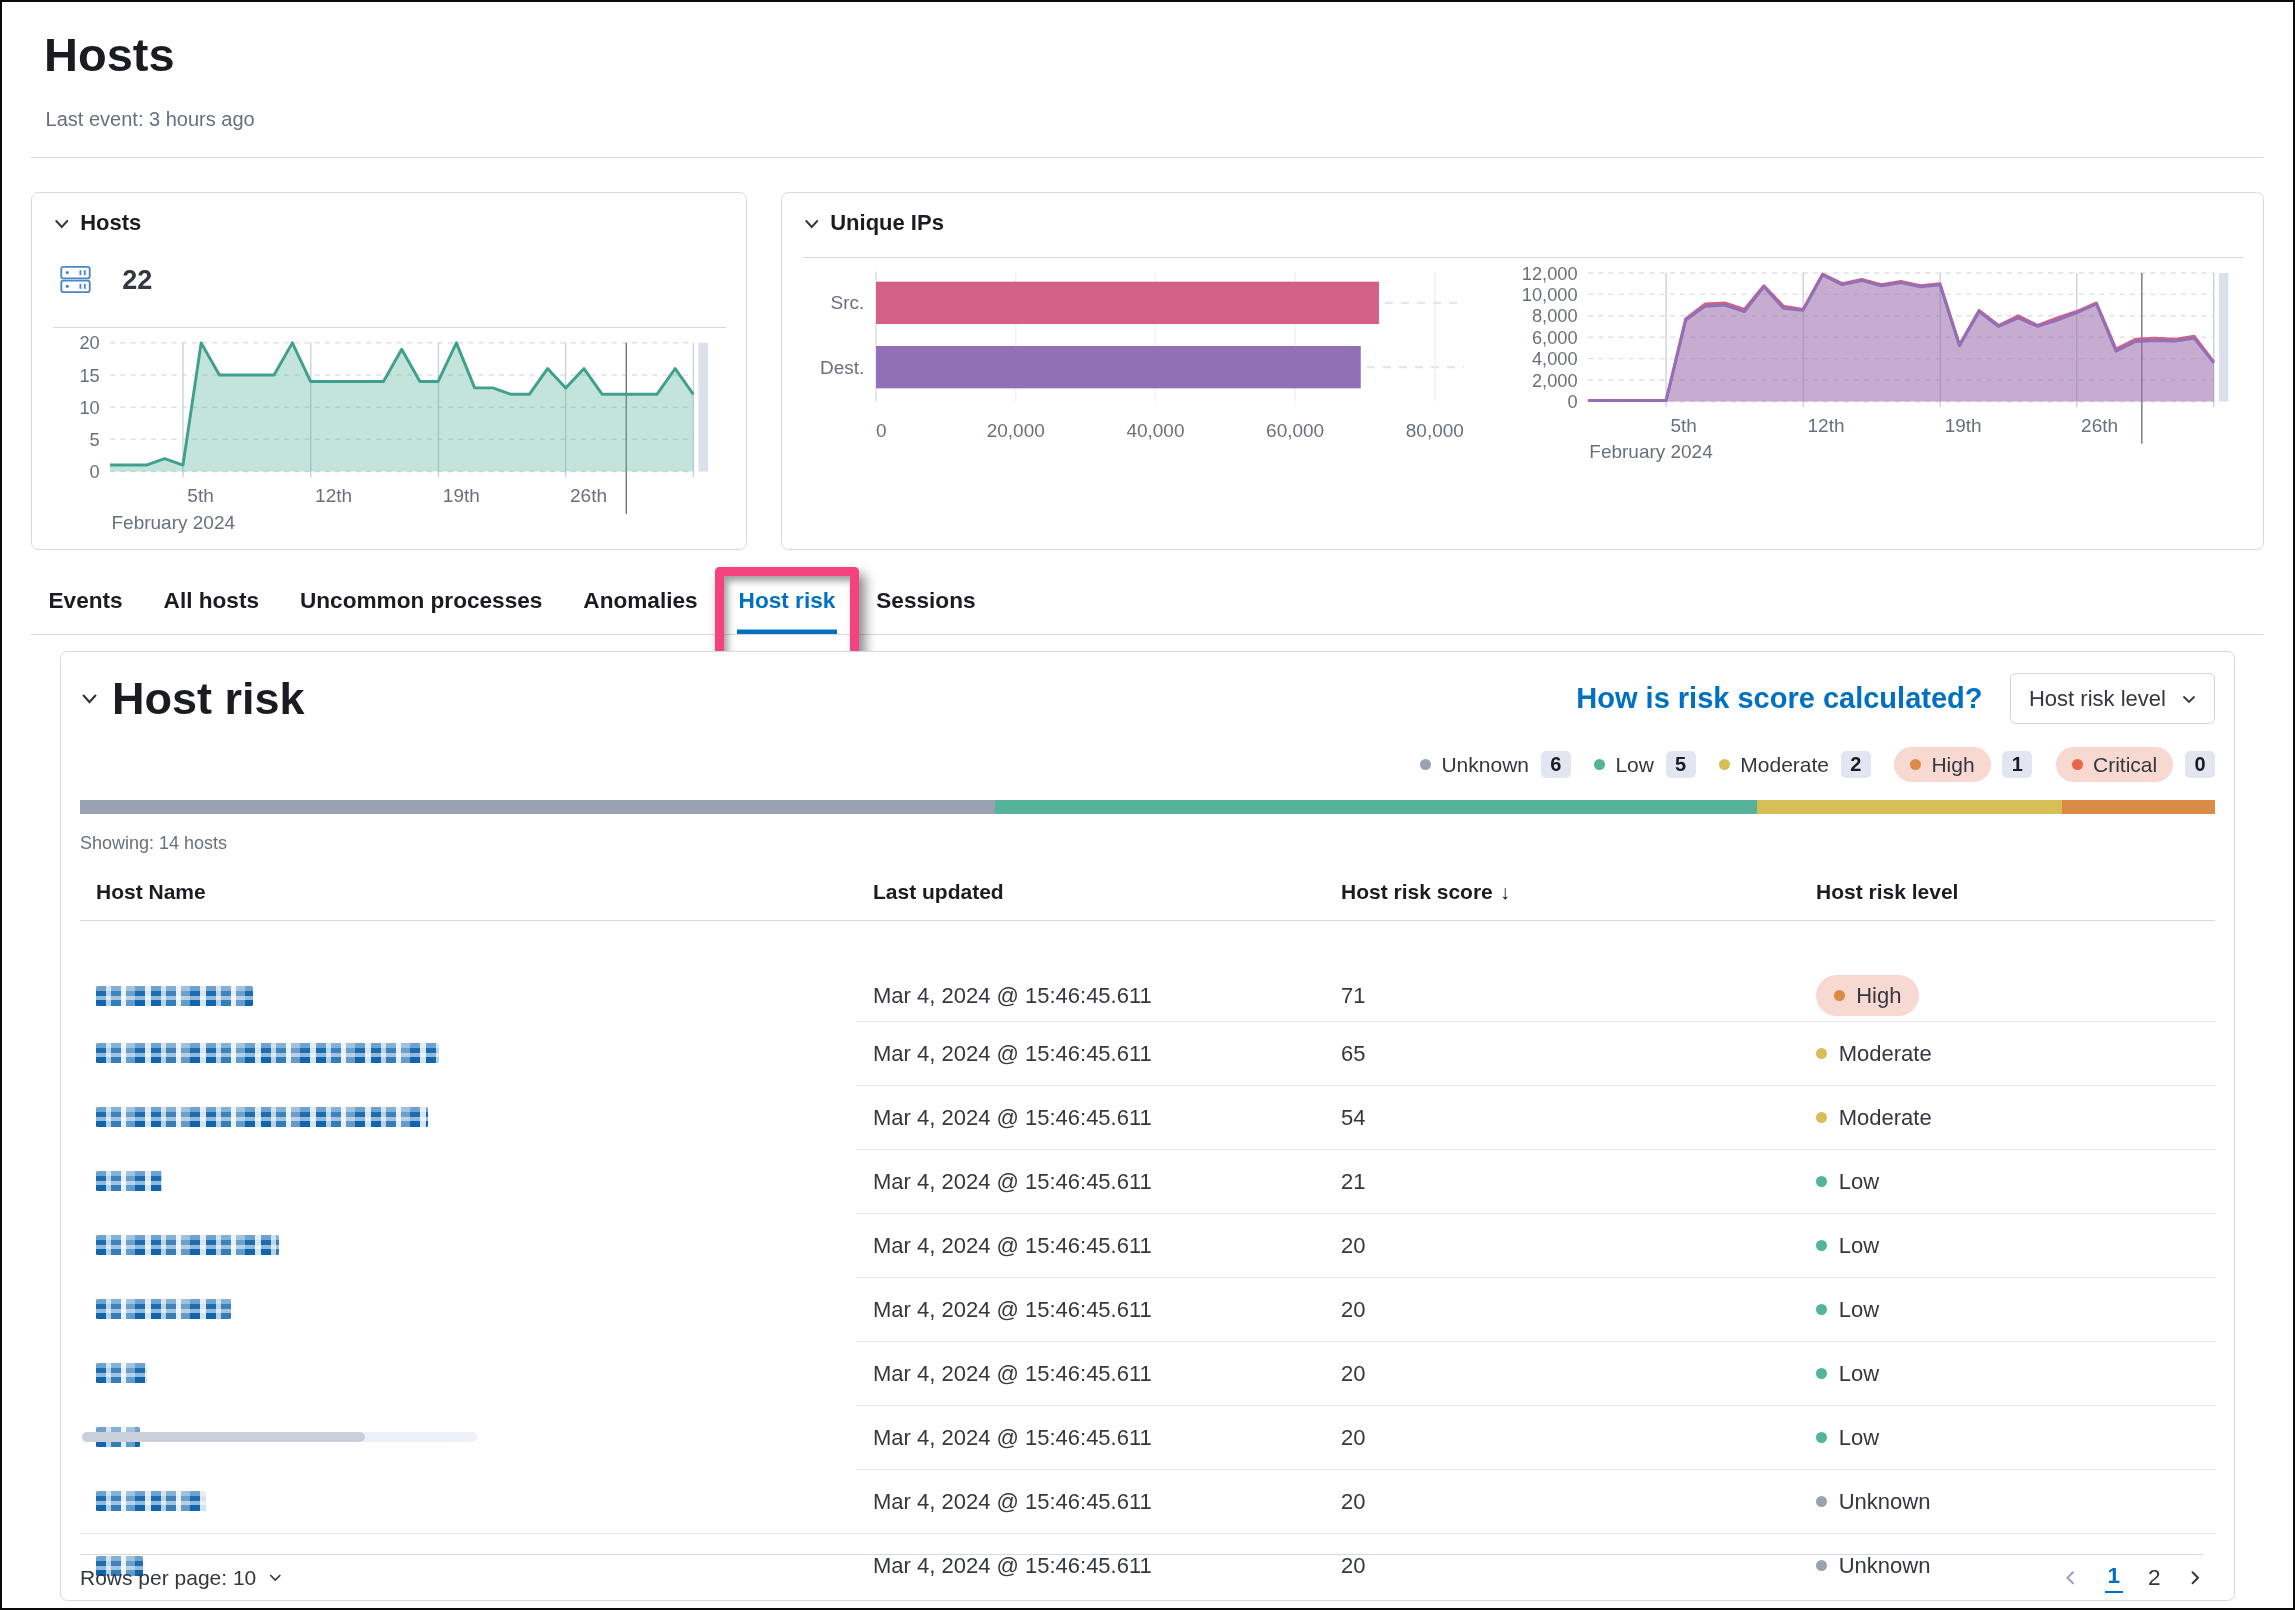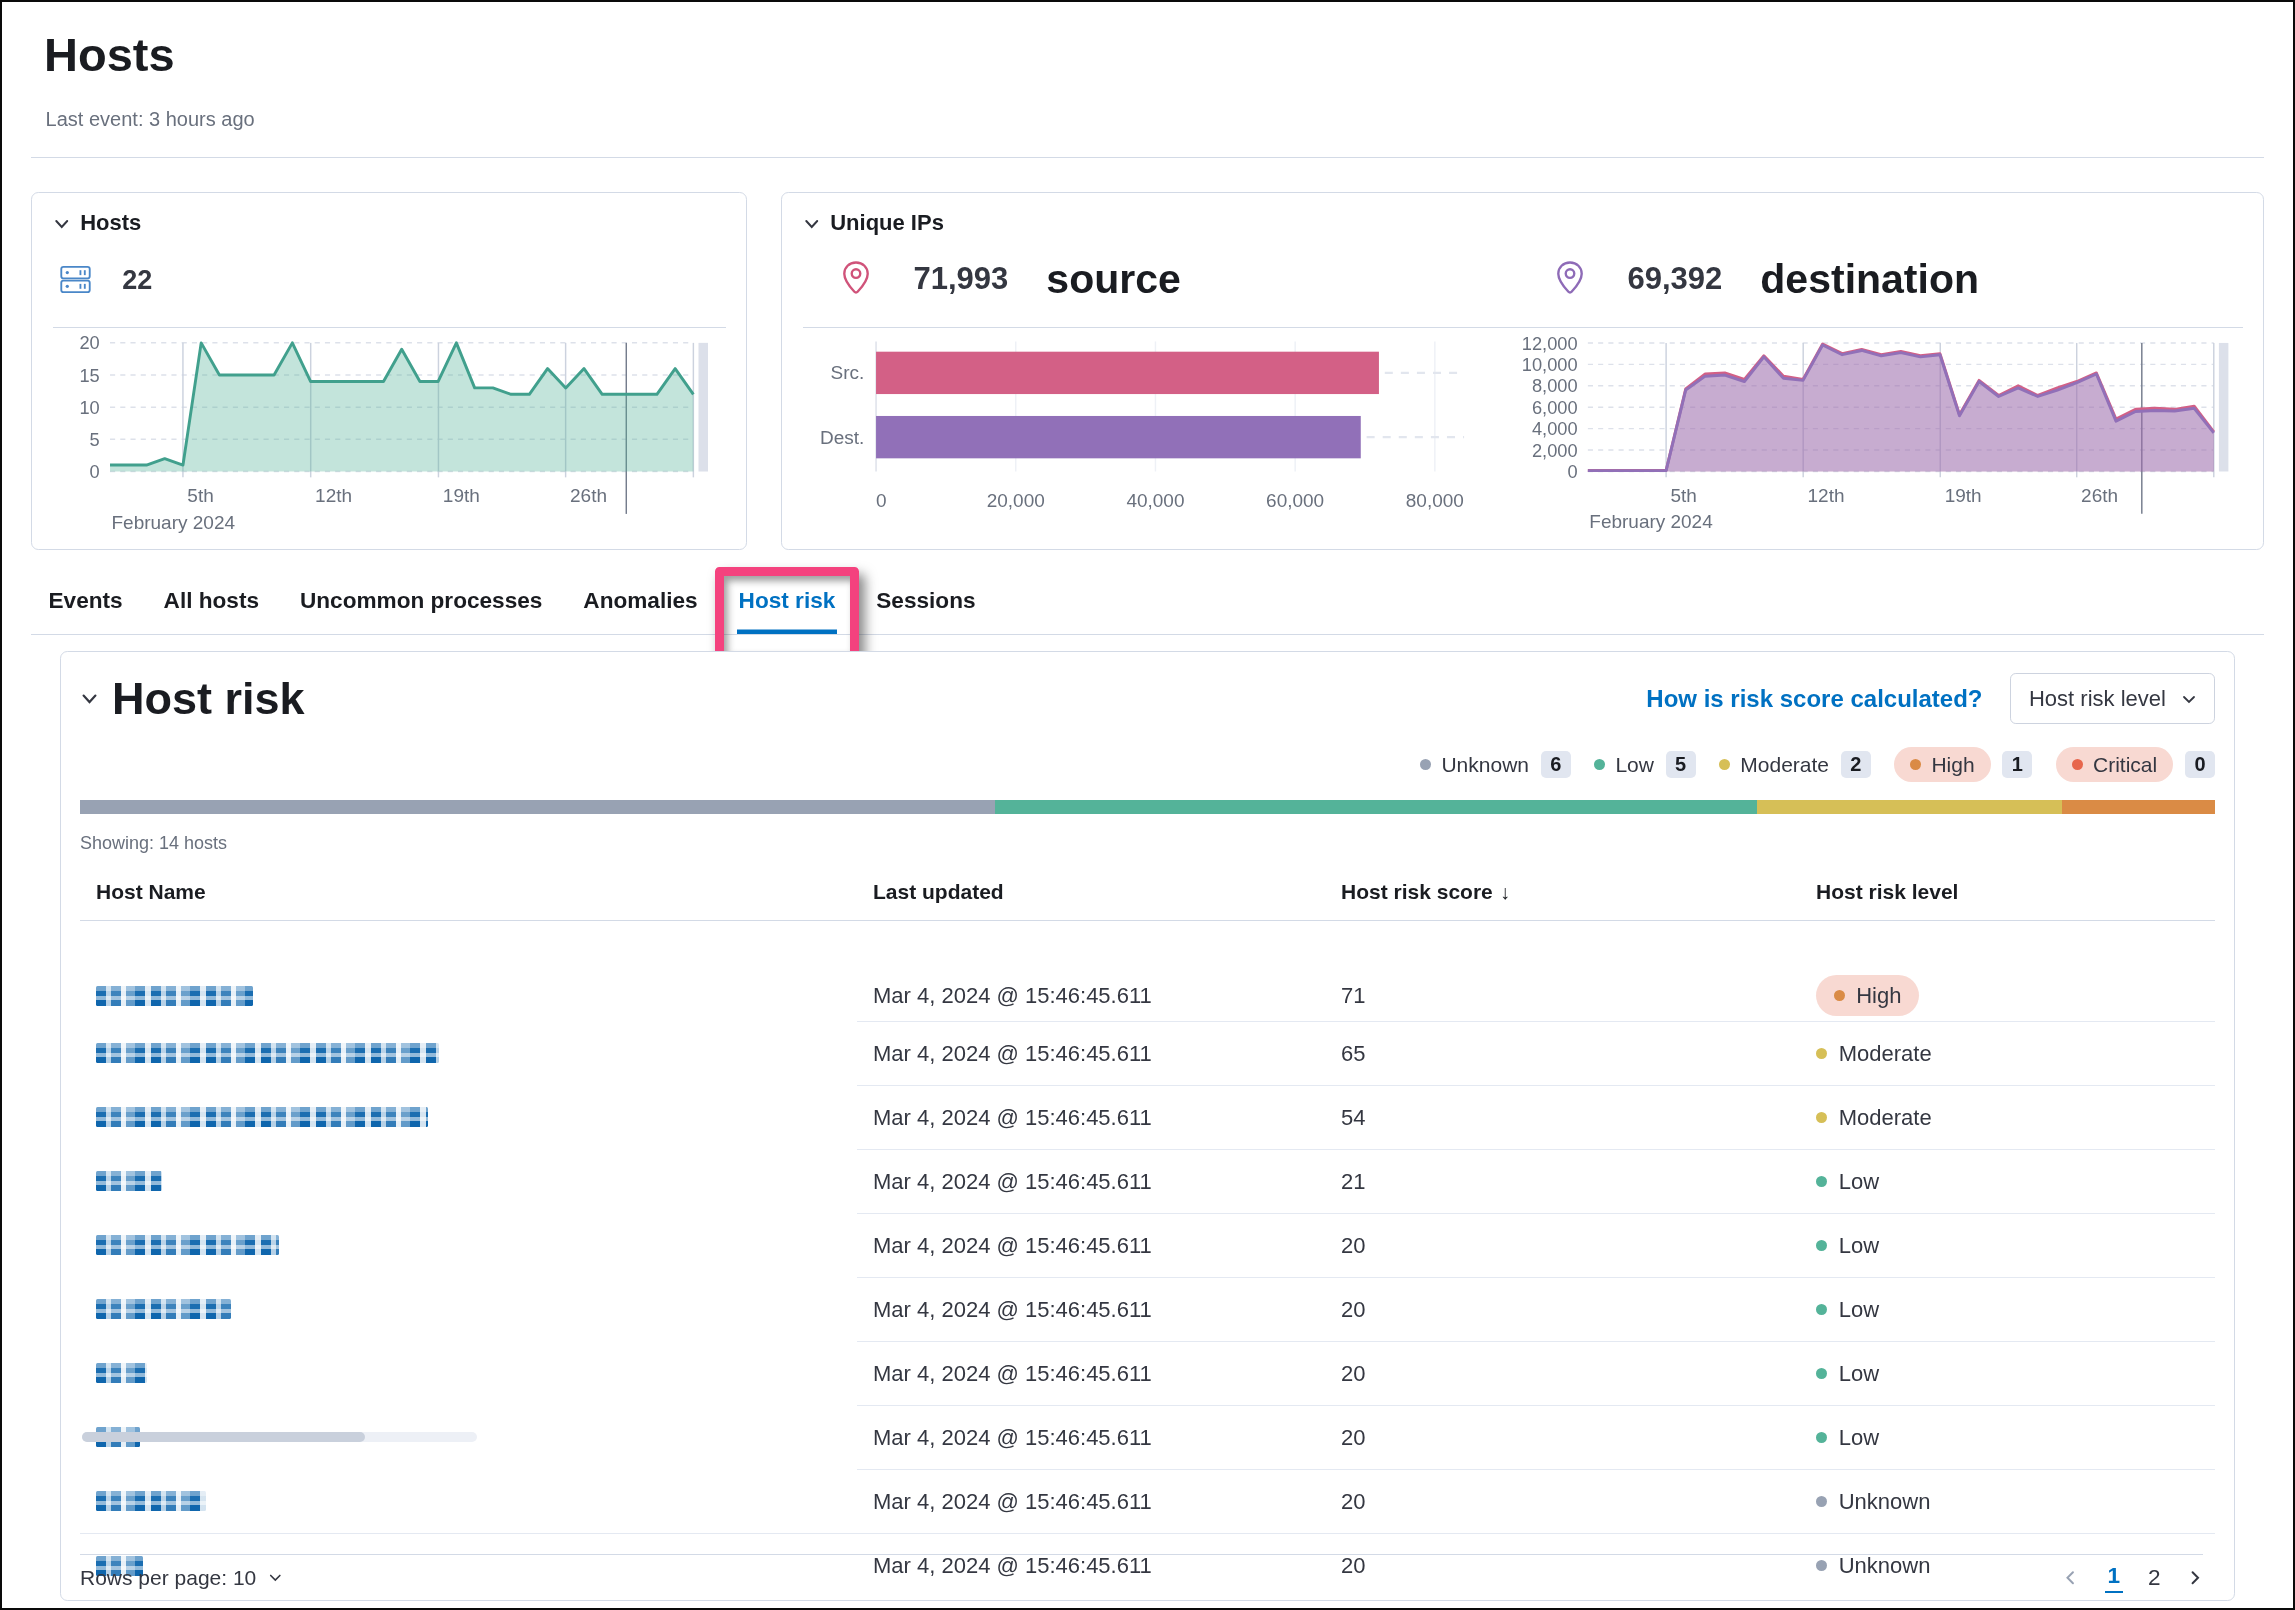--- a/index.html
+++ b/index.html
@@ -32,21 +32,21 @@
   .tab.active{color:#0071c2;box-shadow:inset 0 -4.4px 0 #0071c2;}
   .annotation{position:absolute;left:-22px;right:-22px;top:-20.5px;bottom:-26px;border:9.5px solid #f4427e;border-radius:4.4px;
               box-shadow:5.8px 7.3px 11.7px rgba(40,40,40,.55), inset 3.7px 5.1px 7.3px rgba(40,40,40,.45);pointer-events:none;}
   
   .panel{box-sizing:border-box;position:relative;margin:16px 29px 0 29px;height:950px;
          border:0.7px solid #d3dae6;border-radius:7.3px;background:#fff;padding:20.5px 19px 0 19px;}
   .panel-head{display:flex;justify-content:space-between;align-items:center;}
   .panel-title-wrap{display:flex;align-items:center;gap:13px;}
   h2{font-size:45px;font-weight:700;color:#1a1c21;margin:0;}
   .panel-controls{display:flex;align-items:center;gap:28px;}
-  .risk-link{color:#0071c2;font-size:24px;font-weight:600;text-decoration:none;cursor:pointer;}
+  .risk-link{color:#0071c2;font-size:29px;font-weight:600;text-decoration:none;cursor:pointer;}
   .risk-btn{display:flex;align-items:center;gap:14.6px;border:0.7px solid #cdd3df;border-radius:5.8px;background:#fff;
             font-size:22px;color:#343741;padding:11.7px 17.5px;cursor:pointer;font-family:inherit;}
   .legend-row{display:flex;justify-content:flex-end;align-items:center;gap:23.4px;margin-top:22px;font-size:21px;}
   .legend-item{display:flex;align-items:center;gap:11.7px;cursor:pointer;}
   .lwrap{display:flex;align-items:center;gap:10.2px;}
   .lwrap.pill-bg{background:#f8d9d2;border-radius:730px;padding:5.8px 16px;}
   .dot{width:11px;height:11px;border-radius:50%;display:inline-block;flex:0 0 auto;}
   .badge{background:#e1e6f0;border-radius:5.1px;padding:2.2px 9.5px;font-weight:700;font-size:20px;color:#1a1c21;}
   .strip{display:flex;height:14.6px;margin-top:17.5px;width:100%;}
   .showing{font-size:18px;color:#69707d;margin-top:19px;}
@@ -146,42 +146,20 @@
     </div>
 
     <div class="card ips">
       <div class="card-header">
         <span class="chev">
           <svg width="17.5" height="17.5" viewBox="0 0 16 16">
                 <polyline points="3,5.5 8,11 13,5.5" fill="none" stroke="#343741" stroke-width="1.8" stroke-linecap="round"></polyline>
               </svg>
         </span>
         <span>Unique IPs</span>
-      </div>
-      <div class="ips-metrics">
-        <div class="ips-metric" style="padding-left:34px;">
-          <span>
-            <svg width="38" height="38" viewBox="0 0 24 24" fill="none" stroke="#d0537a" stroke-width="1.5">
-              <path d="M12 2.2 C7.7 2.2 4.6 5.3 4.6 9.3 C4.6 13 8.1 17.6 11 20.7 C11.55 21.3 12.45 21.3 13 20.7 C15.9 17.6 19.4 13 19.4 9.3 C19.4 5.3 16.3 2.2 12 2.2 Z"></path>
-              <circle cx="12" cy="9.2" r="2.7"></circle>
-            </svg>
-          </span>
-          <span class="val">71,993</span>
-          <span class="lab">source</span>
-        </div>
-        <div class="ips-metric" style="padding-left:22px;">
-          <span>
-            <svg width="38" height="38" viewBox="0 0 24 24" fill="none" stroke="#8e6bb7" stroke-width="1.5">
-              <path d="M12 2.2 C7.7 2.2 4.6 5.3 4.6 9.3 C4.6 13 8.1 17.6 11 20.7 C11.55 21.3 12.45 21.3 13 20.7 C15.9 17.6 19.4 13 19.4 9.3 C19.4 5.3 16.3 2.2 12 2.2 Z"></path>
-              <circle cx="12" cy="9.2" r="2.7"></circle>
-            </svg>
-          </span>
-          <span class="val">69,392</span>
-          <span class="lab">destination</span>
-        </div>
       </div>
       <hr class="card-divider">
       <div class="ips-charts">
         <svg id="chart-ips-bar" width="683" height="199" viewBox="0 0 935 272">
               <line x1="100" x2="100" y1="10" y2="188" stroke="#dde1ea" stroke-width="2"></line>
               <text x="100" y="236" text-anchor="start" fill="#69707d" font-size="26">0</text>
               <line x1="291.25" x2="291.25" y1="10" y2="188" stroke="#eef1f6" stroke-width="2"></line>
               <text x="291.25" y="236" text-anchor="middle" fill="#69707d" font-size="26">20,000</text>
               <line x1="482.5" x2="482.5" y1="10" y2="188" stroke="#eef1f6" stroke-width="2"></line>
               <text x="482.5" y="236" text-anchor="middle" fill="#69707d" font-size="26">40,000</text>

